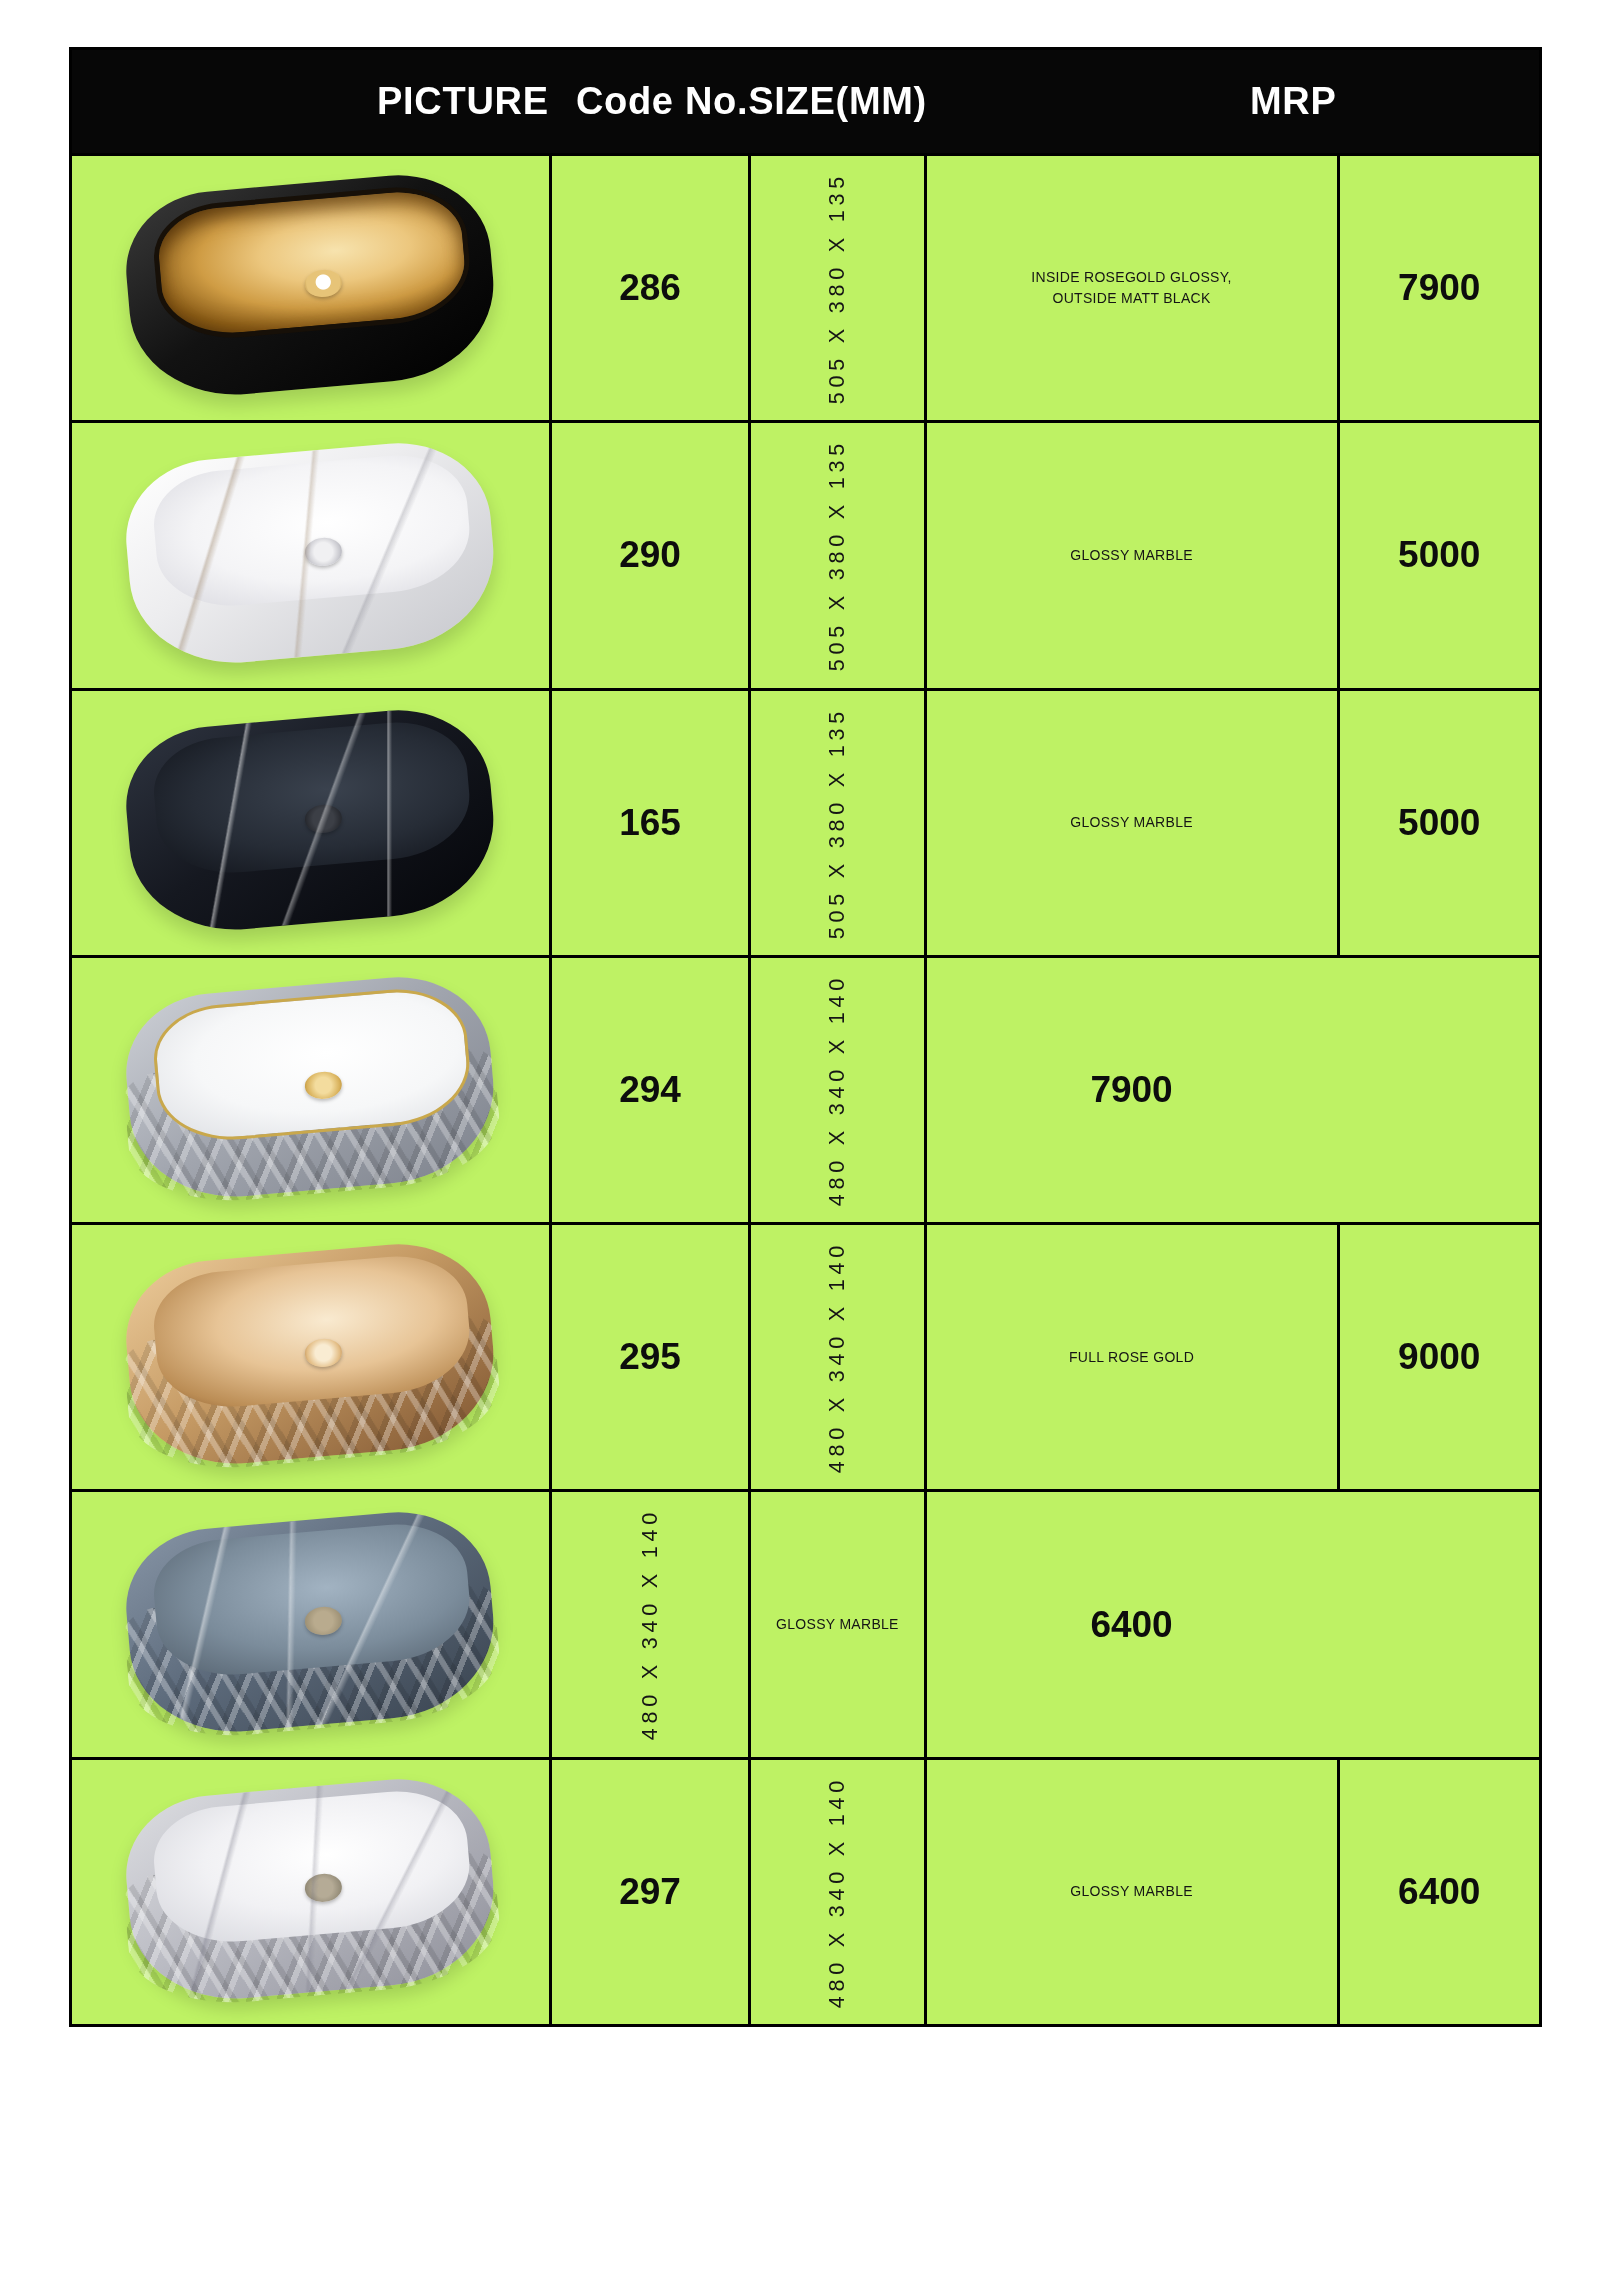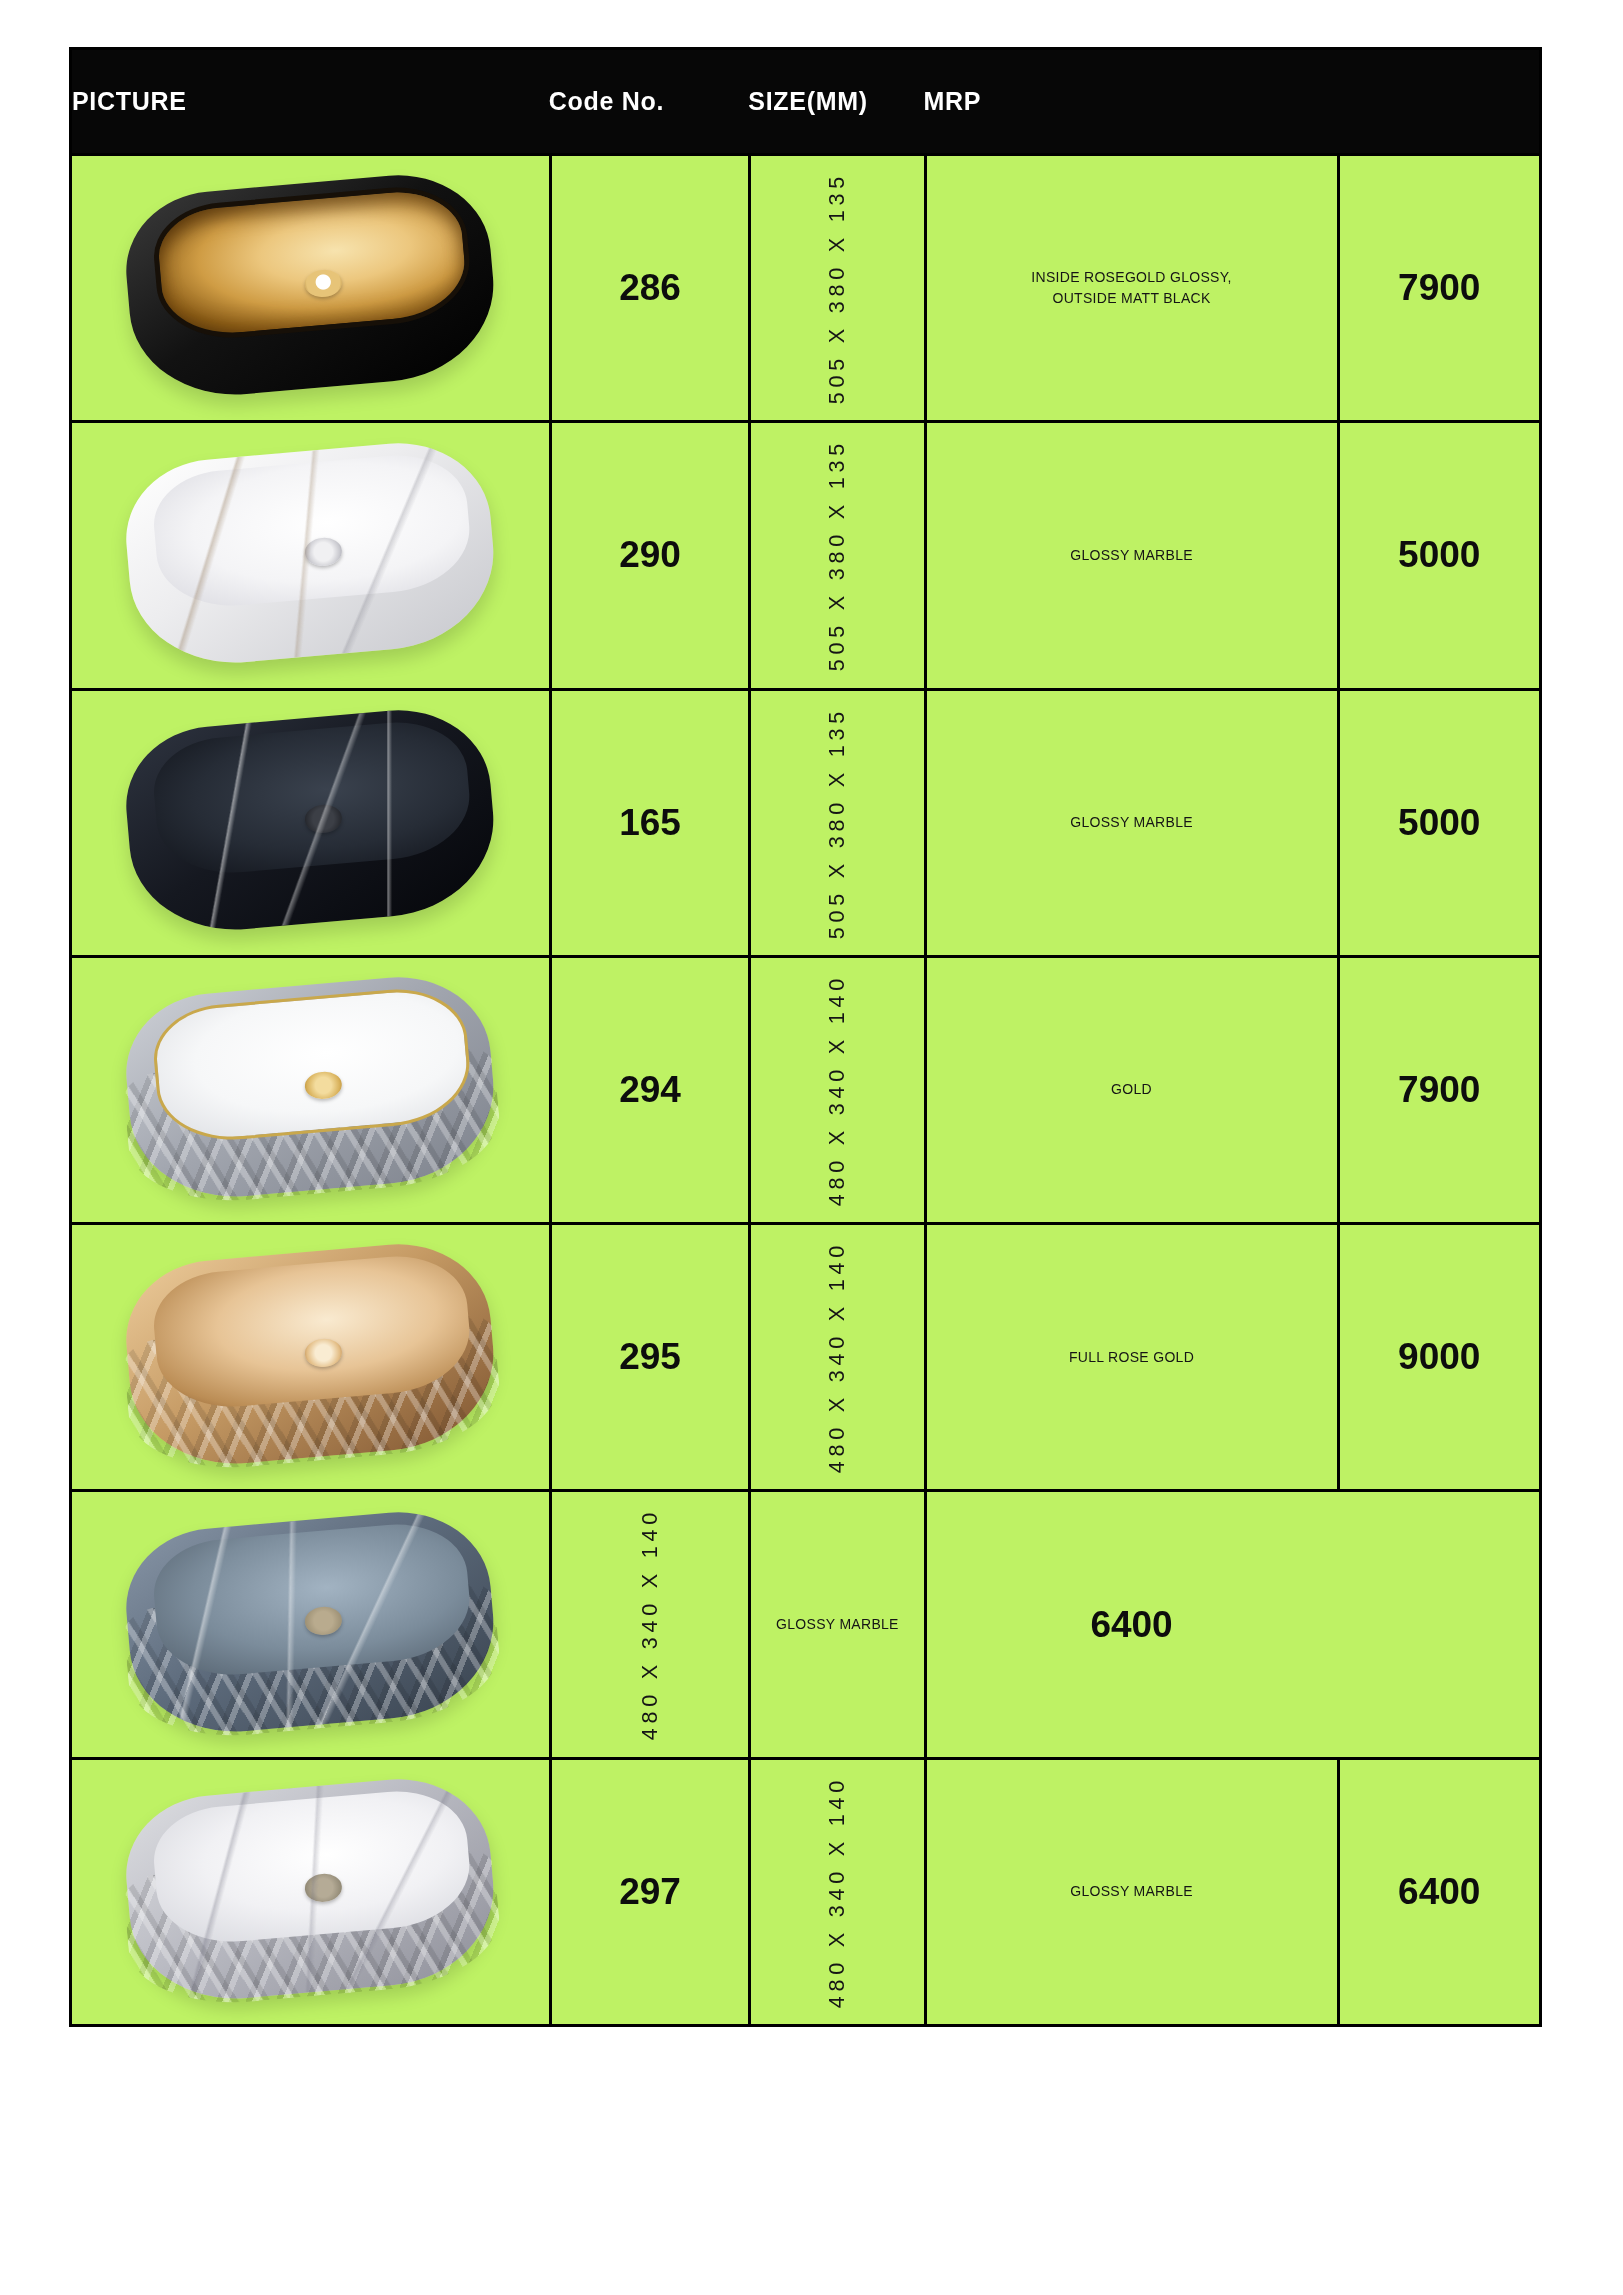--- a/index.html
+++ b/index.html
@@ -12,21 +12,21 @@
     position:absolute; left:69px; top:47px; width:1473px; height:1980px;
     box-sizing:border-box; border:3.9px solid #000; background:#fff;
     display:flex; flex-direction:column;
   }
   .thead {
     height:103px; flex:0 0 103px; background:#070707;
     display:grid; grid-template-columns:32.5% 13.6% 11.95% 28.15% 13.8%;
     align-items:center;
   }
   .th {
-    color:#fff; font-size:25px; font-weight:bold; text-align:left;
+    color:#fff; font-size:38px; font-weight:bold; text-align:right;
     letter-spacing:0.7px;
   }
   .trow {
     flex:1 1 auto; display:grid;
     grid-template-columns:32.5% 13.6% 11.95% 28.15% 13.8%;
     border-top:3.3px solid #000; background:#bef264;
   }
   .cell {
     display:flex; align-items:center; justify-content:center;
     box-sizing:border-box; overflow:hidden;
@@ -234,23 +234,20 @@
           </div>
         </div>
       </div>
       <div class="cell">
           <span class="code">294</span>
         </div>
       <div class="cell">
           <span class="size">480 X 340 X 140</span>
         </div>
       <div class="cell">
-          <span class="colortxt">GOLD</span>
-        </div>
-      <div class="cell">
           <span class="mrp">7900</span>
         </div>
     </div>
 
     <div class="trow">
       <div class="cell">
         <div class="photo" data-variant="v295">
           <div class="shell">
             <div class="quilt"></div>
             <div class="bowl">

